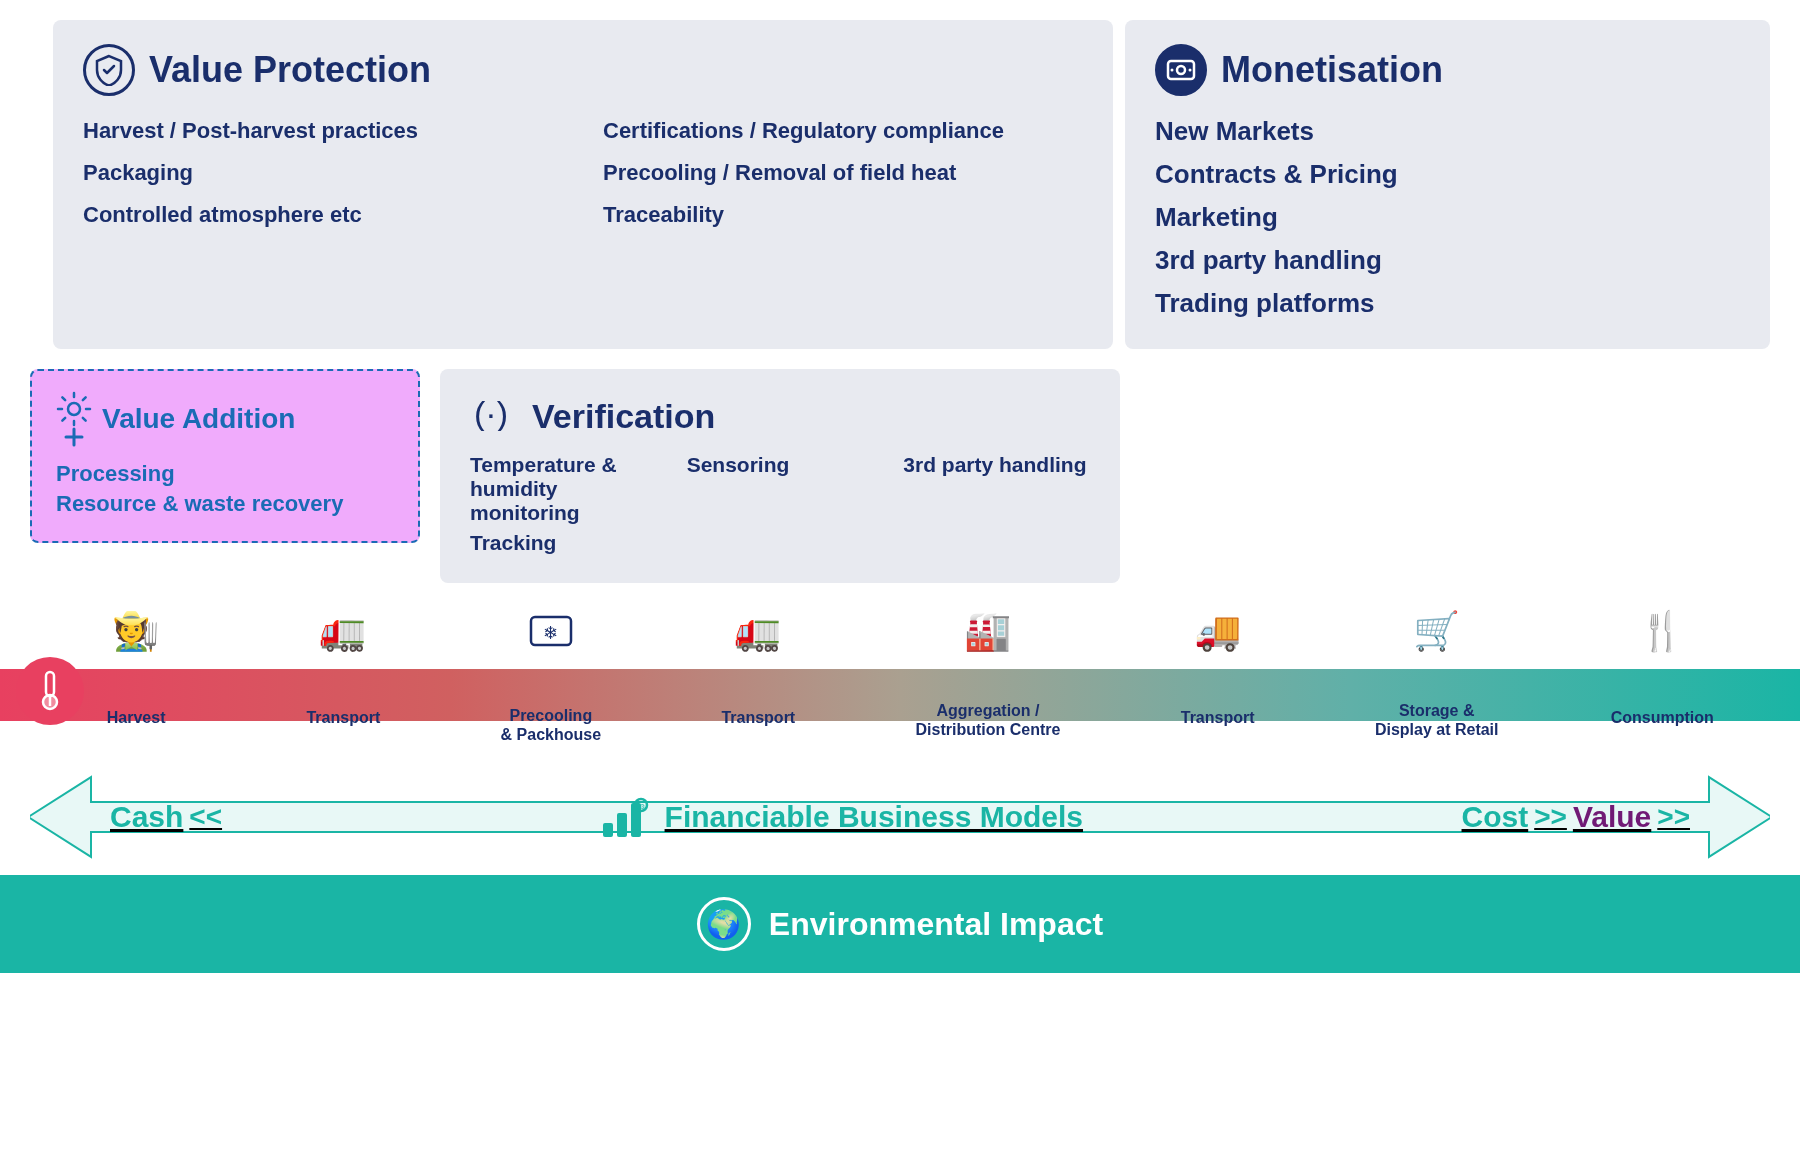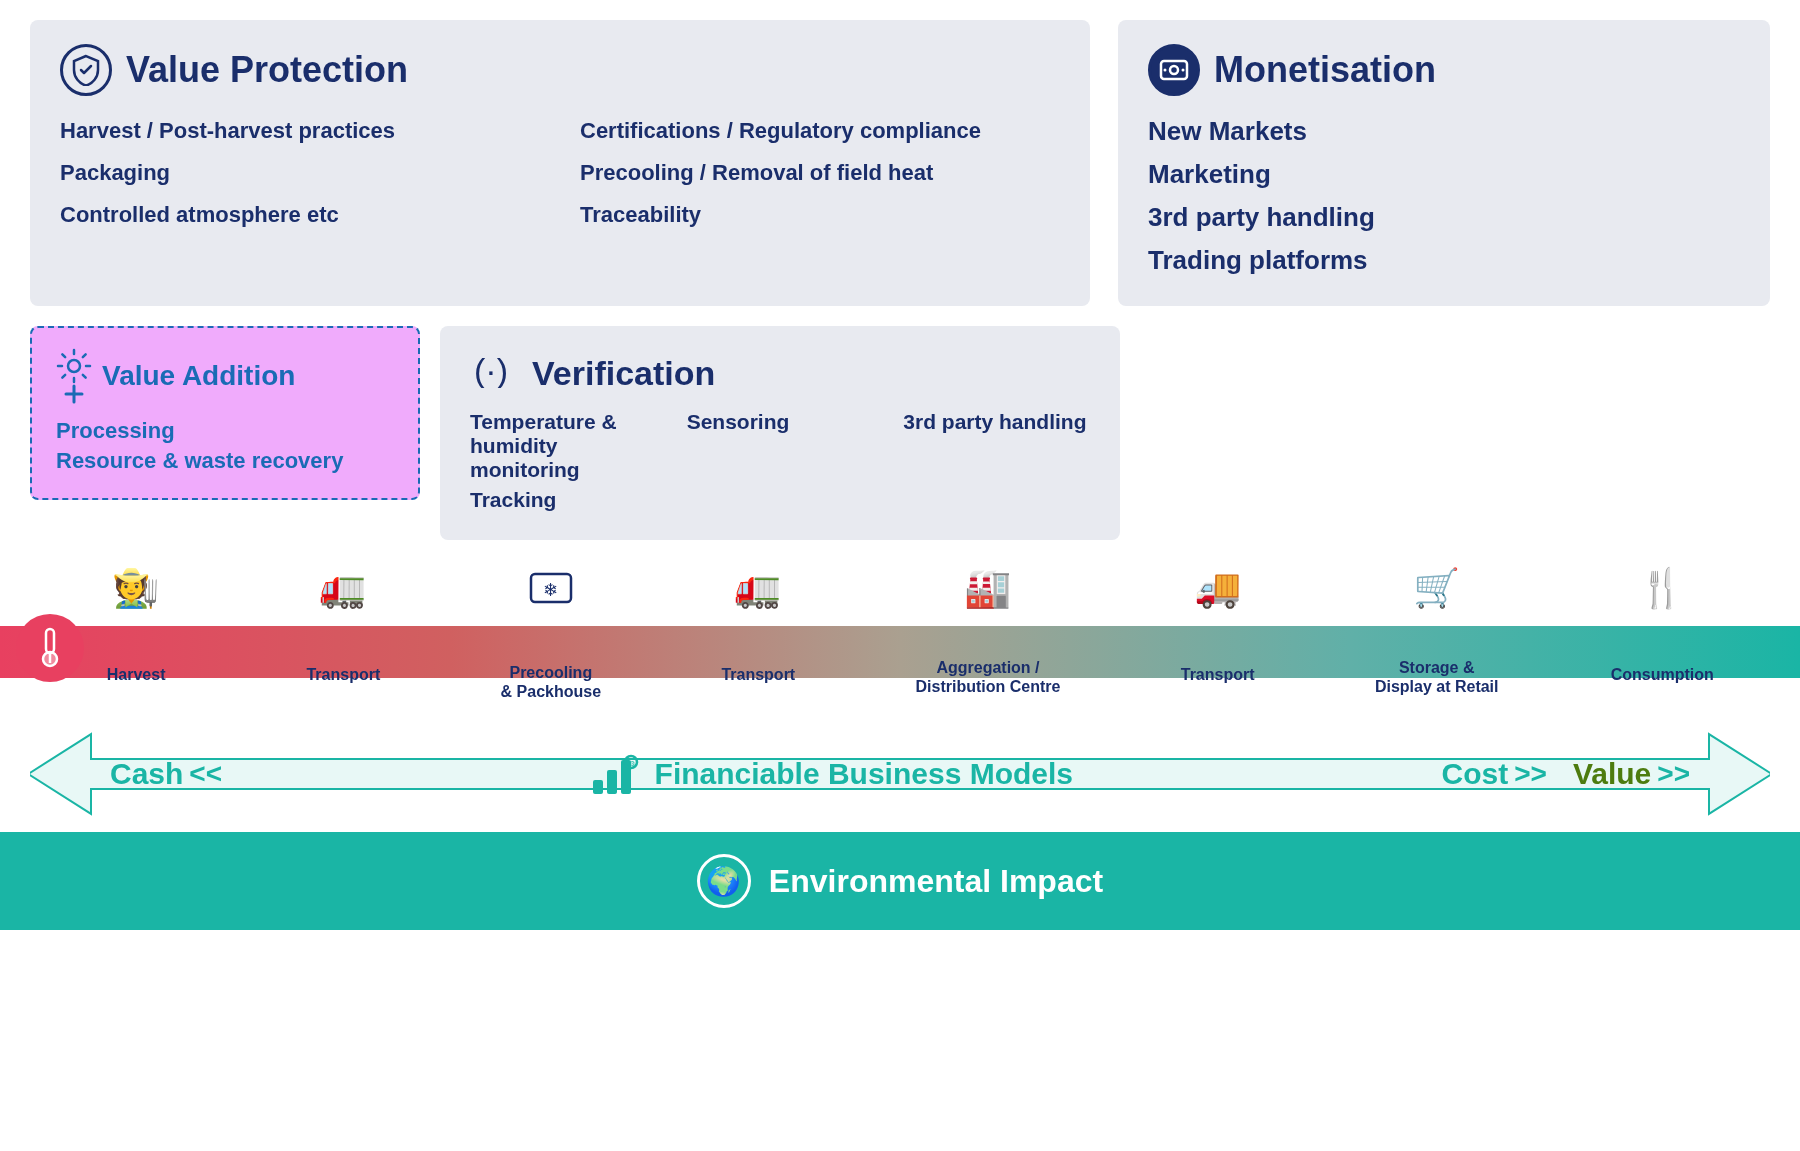--- a/index.html
+++ b/index.html
@@ -13,22 +13,23 @@
 
     .main-container {
       width: 1800px;
       padding: 20px 30px 0 30px;
       background: #fff;
     }
 
     
     .top-row {
       display: flex;
-      gap: 28px;
+      gap: 12px;
       margin-bottom: 20px;
+      margin-left: 23px;
     }
 
     .value-protection-box {
       flex: 0 0 1060px;
       background: #e8eaf0;
       border-radius: 8px;
       padding: 24px 30px 28px 30px;
     }
 
     .box-title {
@@ -219,20 +220,21 @@
             <rect x="2" y="6" width="26" height="18" rx="3" stroke="#fff" stroke-width="2.5" fill="none"></rect>
             <circle cx="15" cy="15" r="4" stroke="#fff" stroke-width="2.5" fill="none"></circle>
             <circle cx="6" cy="15" r="1.5" fill="#fff"></circle>
             <circle cx="24" cy="15" r="1.5" fill="#fff"></circle>
           </svg>
         </div>
         <h2>Monetisation</h2>
       </div>
       <div class="mon-items">
         <div class="mon-item">New Markets</div>
+        <div class="mon-item">Contracts &amp; Pricing</div>
         <div class="mon-item">Marketing</div>
         <div class="mon-item">3rd party handling</div>
         <div class="mon-item">Trading platforms</div>
       </div>
     </div>
 
   </div>
 
   <div class="middle-row">
 
@@ -332,21 +334,21 @@
         <div style="display:flex;flex-direction:column;align-items:center;padding-top:6px;min-width:100px;">
           <div style="font-size:38px;color:#1a2e6b;">🍴</div>
           <div style="font-size:16px;font-weight:700;color:#1a2e6b;text-align:right;padding-top:56px;">Consumption</div>
         </div>
 
       </div>
     </div>
   </div>
 
   <div style="padding: 14px 0 14px 0; position:relative;">
-    <div style="position:relative;height:88px;display:flex;align-items:center;justify-content:center;">
+    <div style="position:relative;height:88px;display:flex;align-items:center;justify-content:center;text-decoration:underline;">
 
       <svg style="position:absolute;left:0;top:0;width:100%;height:88px;" viewBox="0 0 1740 88" preserveAspectRatio="none" xmlns="http://www.w3.org/2000/svg">
 
         <polygon points="0,44 60,6 60,30 1680,30 1680,6 1740,44 1680,82 1680,58 60,58 60,82" fill="none" stroke="#1ab5a5" stroke-width="4"></polygon>
         <polygon points="0,44 60,6 60,30 1680,30 1680,6 1740,44 1680,82 1680,58 60,58 60,82" fill="#e8f8f6"></polygon>
       </svg>
 
       <div style="position:relative;z-index:5;display:flex;align-items:center;justify-content:space-between;width:100%;padding:0 80px;">
         <div style="display:flex;align-items:center;gap:6px;">
           <span style="font-size:30px;font-weight:900;color:#1ab5a5;">Cash</span>
@@ -358,21 +360,21 @@
             <rect x="16" y="18" width="10" height="24" rx="2" fill="#1ab5a5"></rect>
             <rect x="30" y="8" width="10" height="34" rx="2" fill="#1ab5a5"></rect>
             <circle cx="40" cy="10" r="6" stroke="#1ab5a5" stroke-width="2.5" fill="none"></circle>
             <text x="38" y="14" font-size="7" fill="#1ab5a5" font-family="Arial">⚙</text>
           </svg>
           <span style="font-size:30px;font-weight:900;color:#1ab5a5;">Financiable Business Models</span>
         </div>
         <div style="display:flex;align-items:center;gap:6px;">
           <span style="font-size:30px;font-weight:900;color:#1ab5a5;">Cost</span>
           <span style="font-size:28px;font-weight:900;color:#1ab5a5;">&gt;&gt;</span>
-          <span style="font-size:30px;font-weight:900;color:#4d7c0f;margin-left:20px;">Value</span>
+          <span style="font-size:30px;font-weight:900;color:#701a75;">Value</span>
           <span style="font-size:28px;font-weight:900;color:#1ab5a5;">&gt;&gt;</span>
         </div>
       </div>
     </div>
   </div>
 
   <div style="background:#1ab5a5;margin:0 -30px;padding:22px 30px;display:flex;align-items:center;justify-content:center;gap:18px;">
     <div style="width:54px;height:54px;border-radius:50%;border:3px solid #fff;display:flex;align-items:center;justify-content:center;font-size:28px;color:#fff;">🌍</div>
     <span style="font-size:32px;font-weight:900;color:#fff;">Environmental Impact</span>
   </div>

